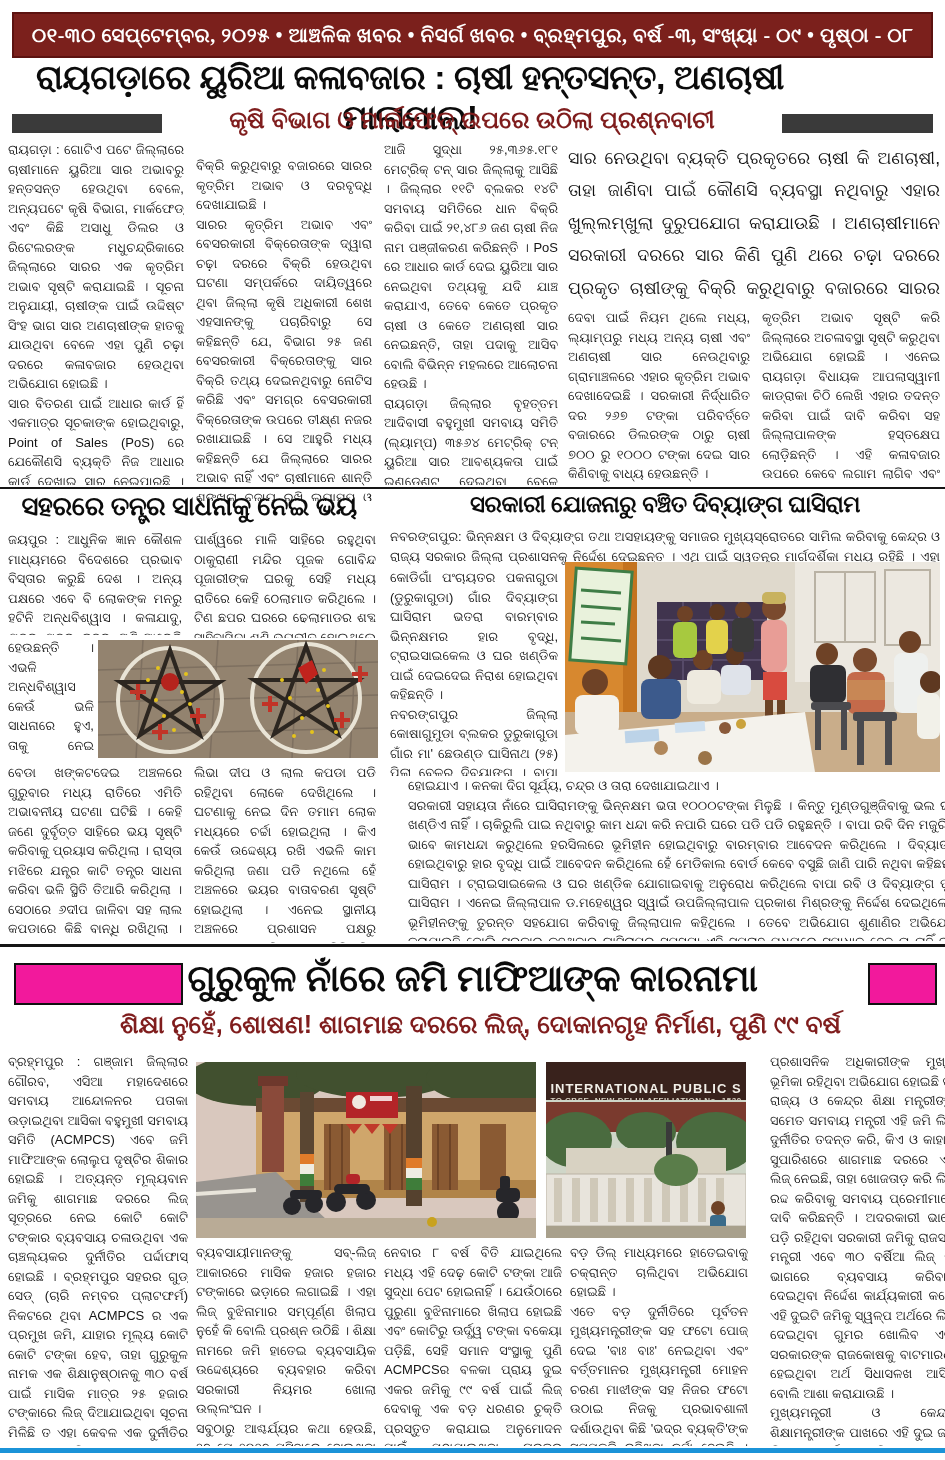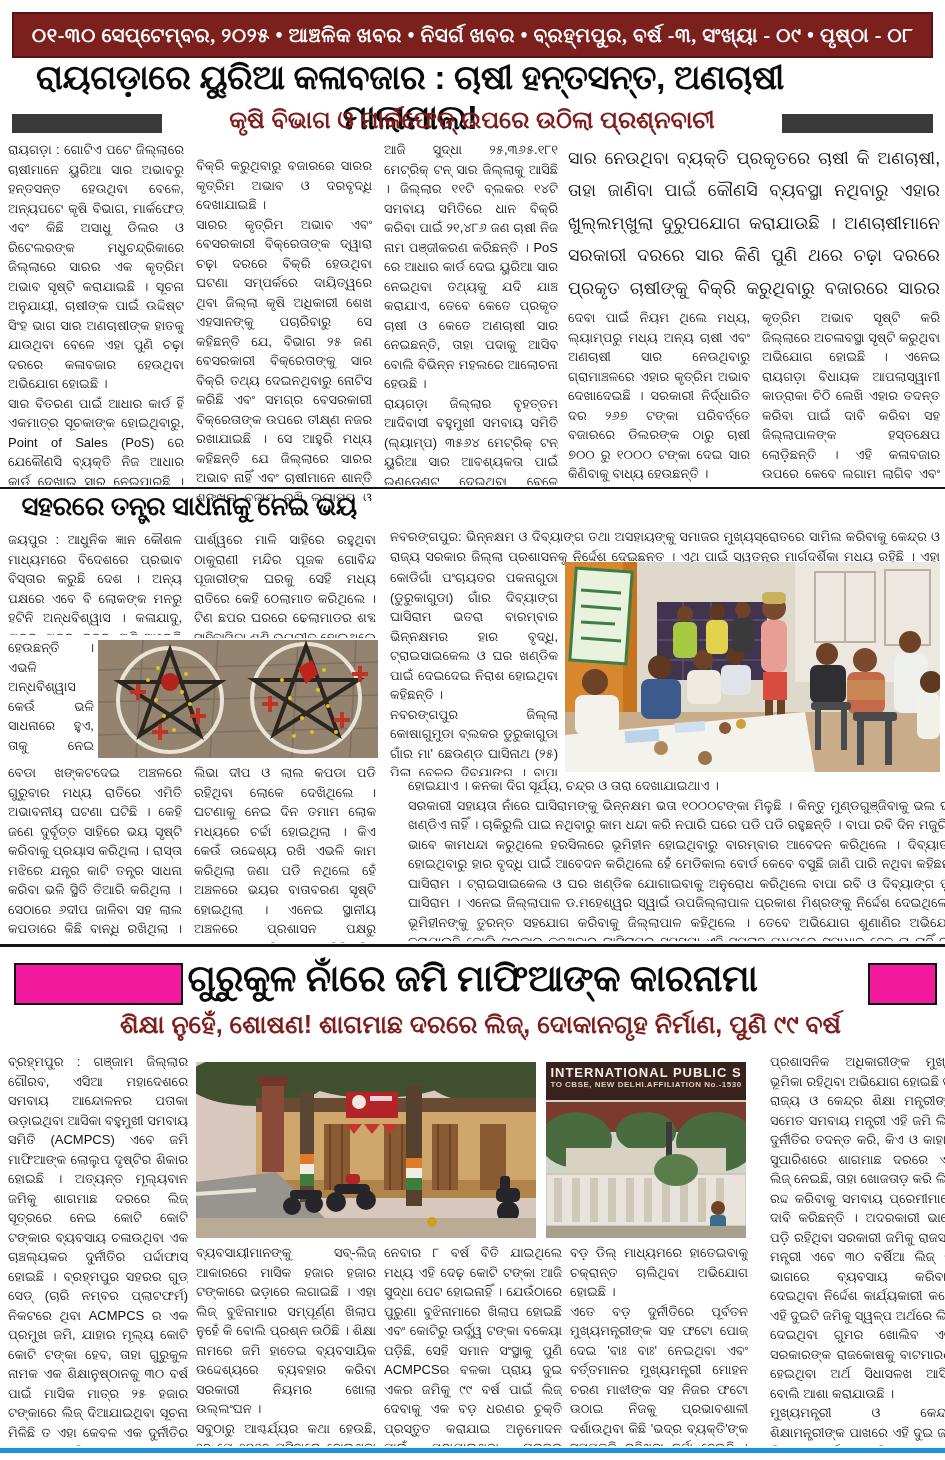--- a/index.html
+++ b/index.html
@@ -10,21 +10,21 @@
   .headline{font-weight:800;color:#0b0b0b;text-align:center;letter-spacing:-0.5px;}
   .subhead{font-weight:800;color:#7f1d1d;text-align:center;}
   .bar{background:#3a3a3a;}
   .rule{background:#151515;}
   .masthead{background:#7b201c;border:2px solid #5c1210;color:#ffffff;font-weight:700;
             font-size:20px;display:flex;align-items:center;justify-content:center;
             letter-spacing:0.5px;white-space:nowrap;overflow:hidden;}
   .lead{font-size:17.5px;line-height:1.85;text-align:justify;font-weight:500;color:#101010;overflow:hidden;}
   .photo{overflow:hidden;background:#cfc8bd;}
   .signband{background:#39221c;color:#f2efe8;font-weight:700;text-align:center;overflow:hidden;}
-  .signband .l1{font-size:13px;letter-spacing:1px;margin-top:3px;}
+  .signband .l1{font-size:13px;letter-spacing:1px;margin-top:19px;}
   .signband .l2{font-size:8px;letter-spacing:0.5px;color:#d8d2c4;}
   .pinkblock{background:#f2199c;border:2px solid #111;}
   .bluerule{background:#1b93d8;}
 </style>
 </head>
 <body>
 
 <div id="page">
 
   <div class="abs masthead" style="left:12px;top:12px;width:917px;height:42px;font-family:Liberation Serif, serif;">
@@ -113,20 +113,21 @@
             <circle cx="238" cy="92" r="2"></circle>
             <circle cx="226" cy="30" r="2"></circle>
         </g>
       </g>
     </svg>
   </div>
 
   <div class="abs col" style="left:8px;top:763px;width:174px;height:180px;">ବେଡା ଖଙ୍କଟଦେଇ ଅଞ୍ଚଳରେ ଗୁରୁବାର ମଧ୍ୟ ରାତିରେ ଏମିତି ଅଭାବନୀୟ ଘଟଣା ଘଟିଛି । କେହି ଜଣେ ଦୁର୍ବୃତ୍ତ ସାହିରେ ଭୟ ସୃଷ୍ଟି କରିବାକୁ ପ୍ରୟାସ କରିଥିଲା । ରାସ୍ତା ମଝିରେ ଯନ୍ତ୍ର କାଟି ତନ୍ତ୍ର ସାଧନା କରିବା ଭଳି ସ୍ଥିତି ତିଆରି କରିଥିଲା । ସେଠାରେ ୬ଦୀପ ଜାଳିବା ସହ ଲାଲ କପଡାରେ କିଛି ବାନ୍ଧି ରଖିଥିଲା । ସୂଚନା ଅନୁଯାୟୀ, ପାରାବେଡା ଖଙ୍କଟଦେଇ ଅଞ୍ଚଳରେ ଗୁରୁବାର ମଧ୍ୟ ରାତିରେ ଏମିତି ଅଭାବନୀୟ ଘଟଣା ଘଟିଛି । ଏଥିସହ ରାସ୍ତା</div>
   <div class="abs col" style="left:194px;top:763px;width:182px;height:180px;">ଲିଭା ଦୀପ ଓ ଲାଲ କପଡା ପଡି ରହିଥିବା ଲୋକେ ଦେଖିଥିଲେ । ଘଟଣାକୁ ନେଇ ଦିନ ତମାମ ଲୋକ ମଧ୍ୟରେ ଚର୍ଚ୍ଚା ହୋଇଥିଲା । କିଏ କେଉଁ ଉଦ୍ଦେଶ୍ୟ ରଖି ଏଭଳି କାମ କରିଥିଲା ଜଣା ପଡି ନଥିଲେ ହେଁ ଅଞ୍ଚଳରେ ଭୟର ବାତାବରଣ ସୃଷ୍ଟି ହୋଇଥିଲା । ଏନେଇ ସ୍ଥାନୀୟ ଅଞ୍ଚଳରେ ପ୍ରଶାସନ ପକ୍ଷରୁ ସଚେତନତା କରିବା ସହ କିଛି ଦିନ ଅଞ୍ଚଳରେ ନିୟମିତ ପୁଲିସ ପାଟ୍ରୋଲିଂ କରିବାକୁ ସାହିବାସୀ ଦାବି କରିଛନ୍ତି ।</div>
 
+  <div class="abs headline" style="left:385px;top:491px;width:560px;font-size:23px;">ସରକାରୀ ଯୋଜନାରୁ ବଞ୍ଚିତ ଦିବ୍ୟାଙ୍ଗ ଘାସିରାମ</div>
   <div class="abs col" style="left:390px;top:527px;width:550px;height:40px;">ନବରଙ୍ଗପୁର: ଭିନ୍ନକ୍ଷମ ଓ ଦିବ୍ୟାଙ୍ଗ ତଥା ଅସହାୟଙ୍କୁ ସମାଜର ମୁଖ୍ୟସ୍ରୋତରେ ସାମିଲ କରିବାକୁ କେନ୍ଦ୍ର ଓ ରାଜ୍ୟ ସରକାର ଜିଲ୍ଲା ପ୍ରଶାସନକୁ ନିର୍ଦ୍ଦେଶ ଦେଇଛନ୍ତ । ଏଥି ପାଇଁ ସ୍ୱତନ୍ତ୍ର ମାର୍ଗଦର୍ଶିକା ମଧ୍ୟ ରହିଛି । ଏହା ବାଦ୍ ବି ନବରଙ୍ଗପୁର ଜିଲ୍ଲାର କୋଷାଗୁମୁଡା ବ୍ଲକର</div>
   <div class="abs col" style="left:390px;top:568px;width:168px;height:208px;">କୋଡିଗାଁ ପଂଚାୟତର ପକନାଗୁଡା (ଡୁରୁକାଗୁଡା) ଗାଁର ଦିବ୍ୟାଙ୍ଗ ଘାସିରାମ ଭତରା ବାରମ୍ବାର ଭିନ୍ନକ୍ଷମର ହାର ବୃଦ୍ଧି, ଟ୍ରାଇସାଇକେଲ ଓ ଘର ଖଣ୍ଡିକ ପାଇଁ ଦେଇଦେଇ ନିରାଶ ହୋଇଥିବା କହିଛନ୍ତି ।
 ନବରଙ୍ଗପୁର ଜିଲ୍ଲା କୋଷାଗୁମୁଡା ବ୍ଲକର ଡୁରୁକାଗୁଡା ଗାଁର ମା' ଛେଉଣ୍ଡ ଘାସିନାଥ (୨୫) ପିଲା ବେଳରୁ ଦିବ୍ୟାଙ୍ଗ । ବାପା ରବି ଭତରା ବୟସାଧିକ । ନିଜ ଭାଗ୍ୟକୁ ଆଦରି ବାପା ତିଆରି କରିଥିବା ସରକାରୀ ଅନାବାଦିଜମିକୁ ଜବରଦଖଲ କରି ଖଟିମାଟି ଘରେ ଦିନ କାଟୁଛନ୍ତି । ସାମାନ୍ୟ ବର୍ଷାରେ ବି ଘର ଭିତରେ ପାଣି ଗଳି ଓଦା</div>
 
   <div class="abs photo" style="left:565px;top:562px;width:375px;height:210px;">
     <svg width="375" height="210" viewBox="0 0 375 210">
       <rect width="375" height="210" fill="#dfd9cc"></rect>
       <rect x="230" y="0" width="145" height="120" fill="#ece8e0"></rect>
       <g stroke="#b9b2a4" stroke-width="2" fill="none">
         <rect x="250" y="10" width="60" height="70"></rect>

